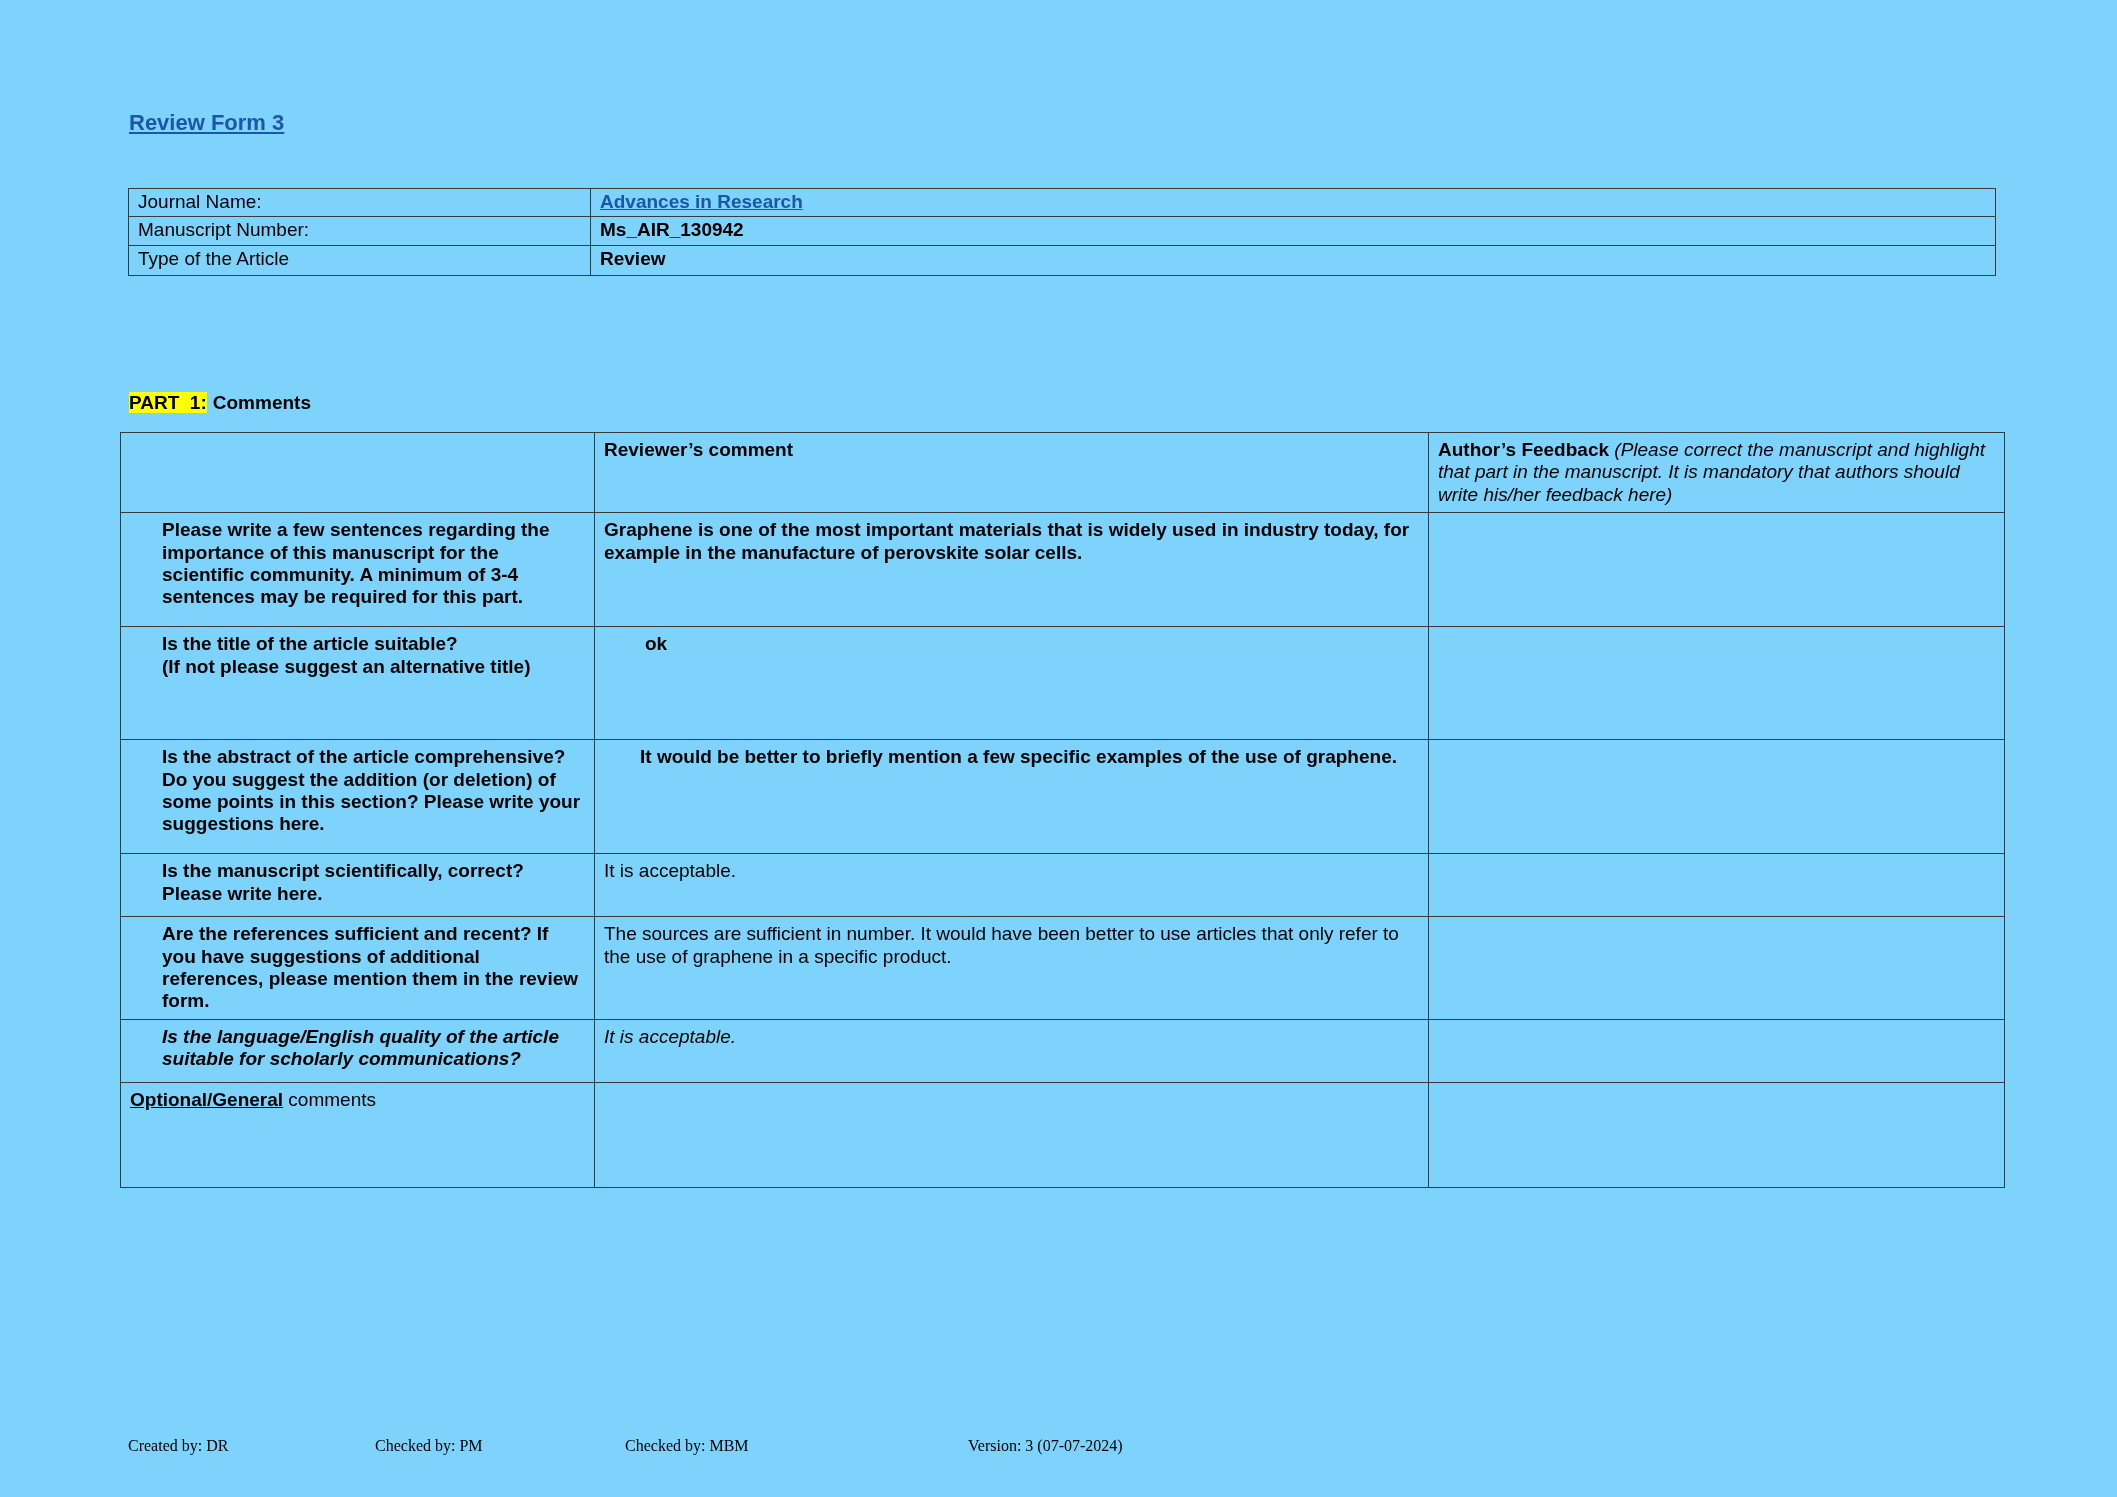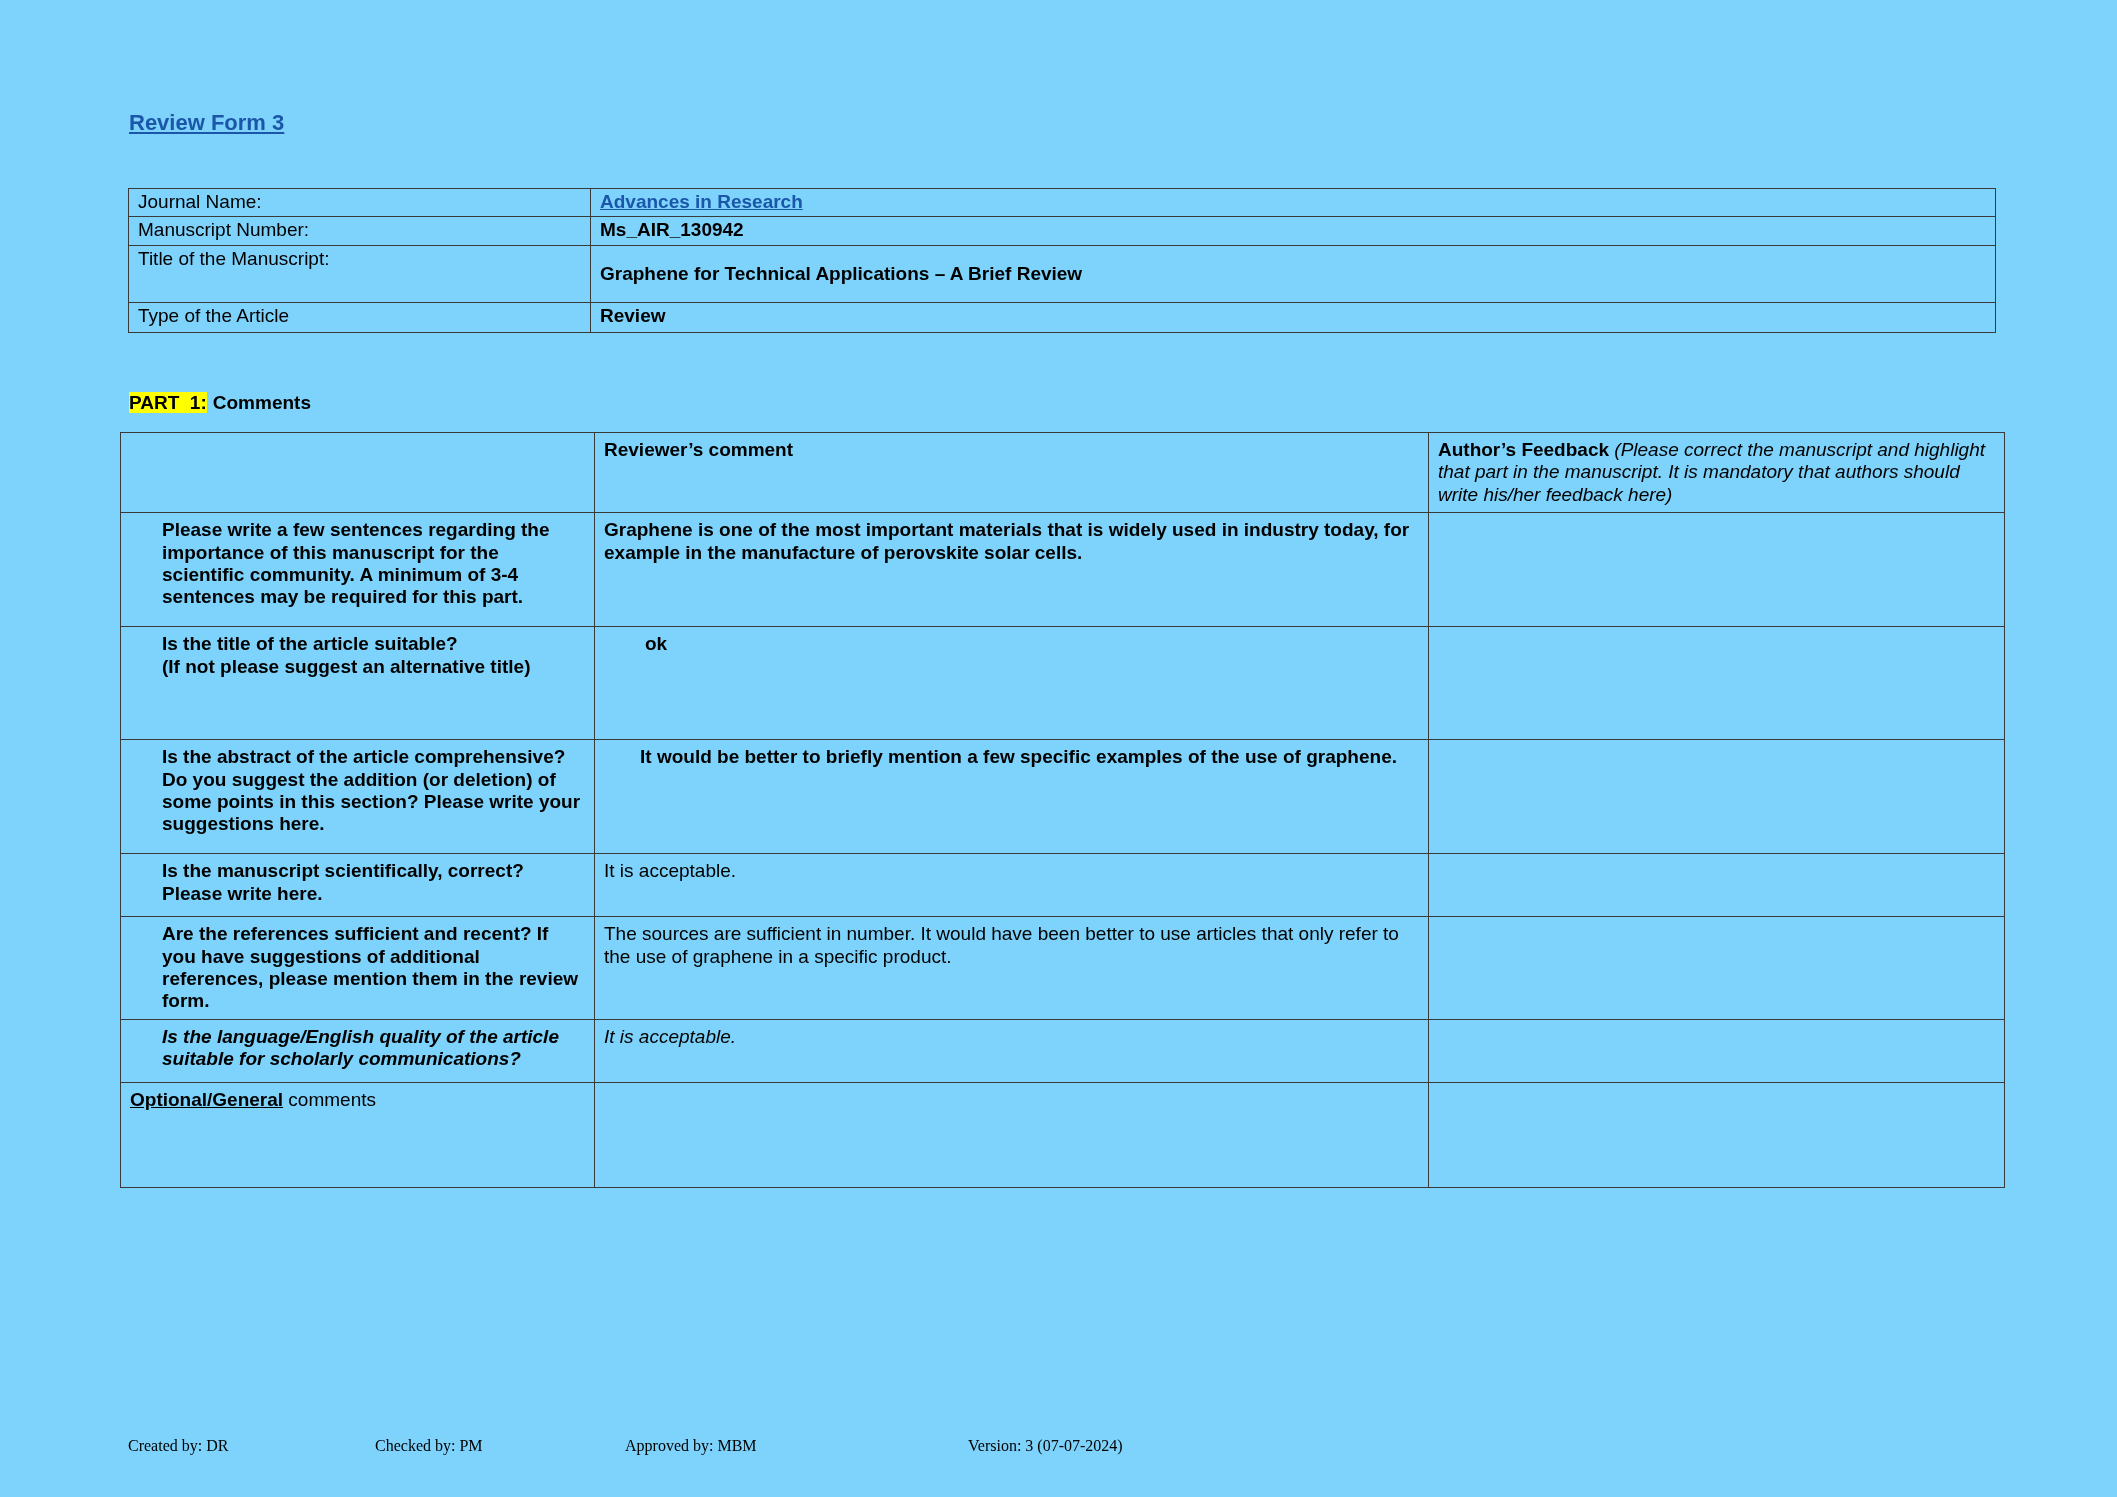--- a/index.html
+++ b/index.html
@@ -144,24 +144,20 @@
       </colgroup>
     <tbody>
         <tr class="row-journal">
       <td>Journal Name:</td>
       <td><span class="link">Advances in Research</span></td>
     </tr>
     <tr class="row-number">
       <td>Manuscript Number:</td>
       <td><span class="value">Ms_AIR_130942</span></td>
     </tr>
-    <tr class="row-title">
-      <td>Title of the Manuscript:</td>
-      <td class="vmiddle"><span class="value">Graphene for Technical Applications – A Brief Review</span></td>
-    </tr>
     <tr class="row-type">
       <td>Type of the Article</td>
       <td><span class="value">Review</span></td>
     </tr>
   </tbody>
     </table>
 
   <div class="part-heading">
     <span class="part-badge">PART  1:</span><span class="part-title">Comments</span>
   </div>
@@ -221,17 +217,17 @@
       <td class="question-cell no-indent"><span class="q-bold-underline">Optional/General</span><span> comments</span></td>
       <td></td>
       <td></td>
     </tr>
   </tbody>
     </table>
 
   <div class="footer">
     <span class="f-created">Created by: DR</span>
     <span class="f-checked">Checked by: PM</span>
-    <span class="f-approved">Approved by: MBM</span>
+    <span class="f-approved">Checked by: MBM</span>
     <span class="f-version">Version: 3 (07-07-2024)</span>
   </div>
 
 </div>
 
 </body></html>

